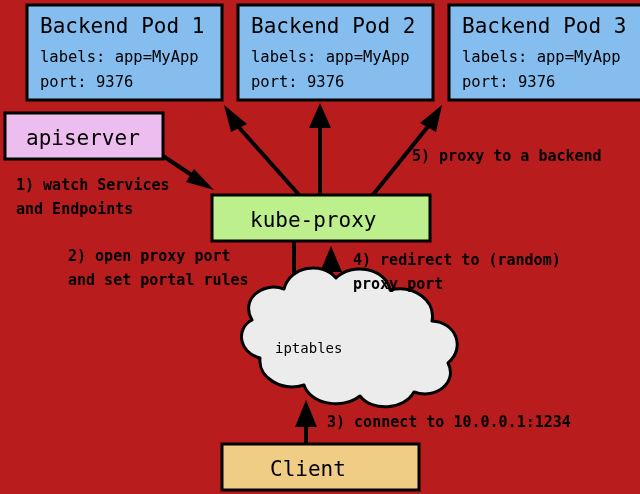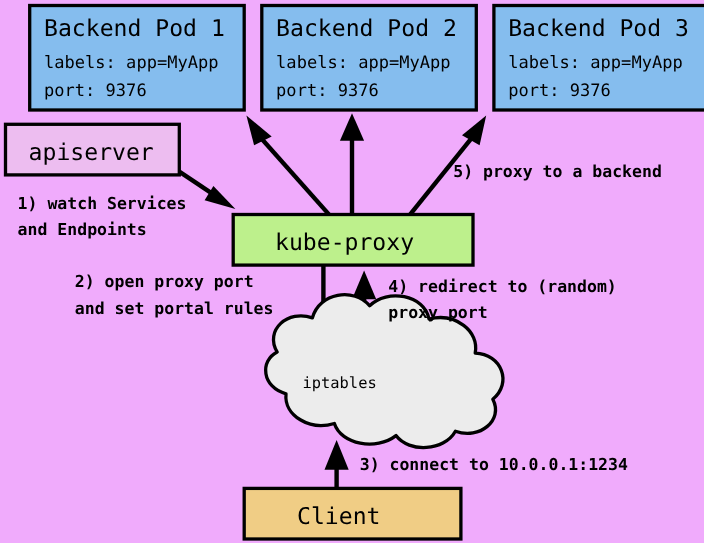--- a/index.html
+++ b/index.html
@@ -8,21 +8,21 @@
     background: #ffffff;
   }
   body {
     font-family: "DejaVu Sans Mono", monospace;
   }
   #diagram-root {
     position: relative;
     width: 640px;
     height: 494px;
     overflow: hidden;
-    background: #f0abfc;
+    background: #b91c1c;
   }
   svg#diagram {
     display: block;
     width: 640px;
     height: 494px;
   }
   .box-rect {
     stroke: #000000;
     stroke-width: 3;
   }

